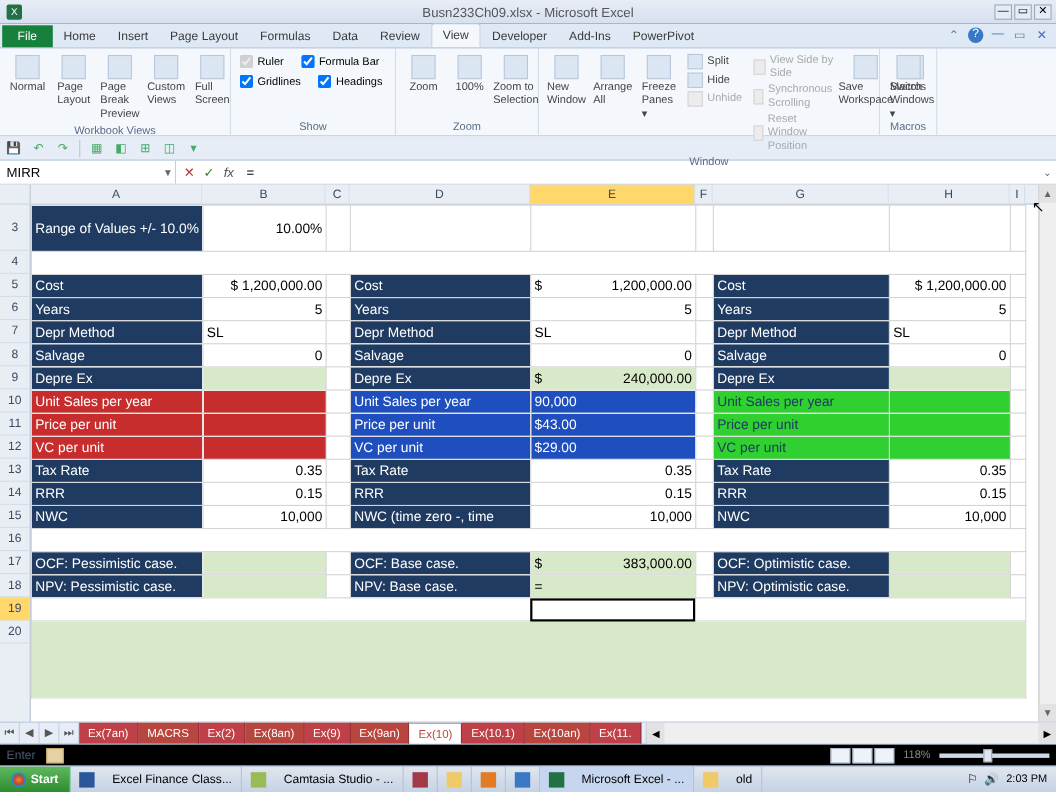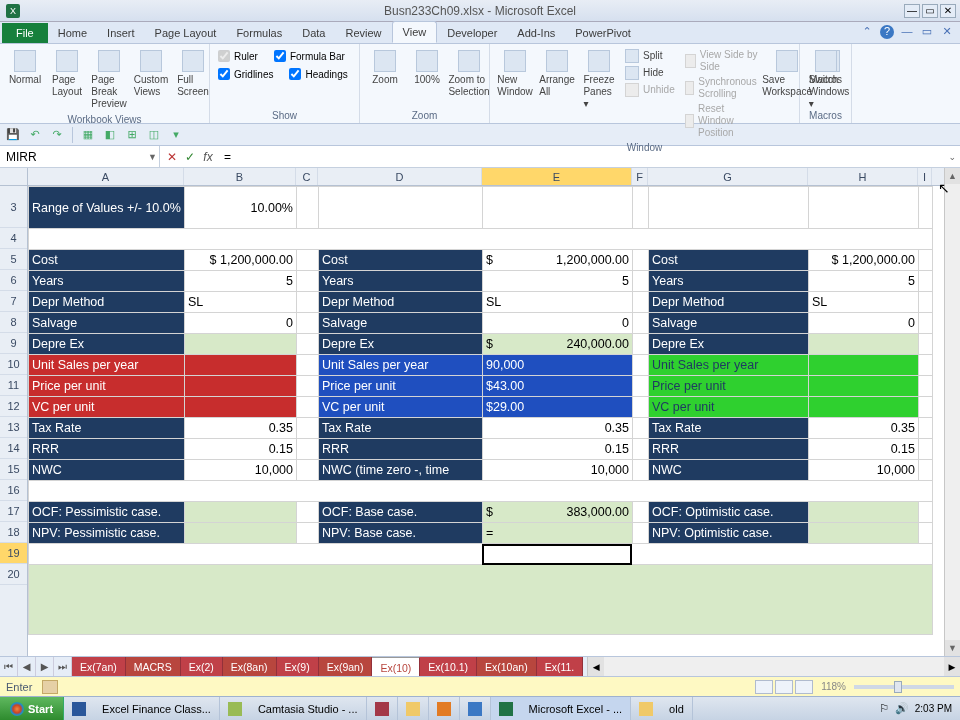--- a/index.html
+++ b/index.html
@@ -80,21 +80,21 @@
   .navbtns { display:flex; }
   .navbtns span { width:18px; text-align:center; font-size:10px; line-height:20px; color:#555; border-right:1px solid #ccd; cursor:pointer; }
   .stab { padding: 2px 8px; font-size: 10.5px; color: #fff; background: #c04048; border-right: 1px solid #93303a; line-height: 16px; cursor:pointer; }
   .stab.alt { background:#b8463e; }
   .stab.active { background: #fff; color: #b8463e; border-top:1px solid #999; }
   .hscroll { flex:1; background:#efefef; border-left:1px solid #c7c7c7; margin-left:4px; position:relative; }
   .hscroll .lft,.hscroll .rgt { position:absolute; width:16px; height:100%; text-align:center; font-size:9px; line-height:20px; background:#e2e2e2; }
   .hscroll .lft{left:0;} .hscroll .rgt{right:0;}
 
   
-  .statusbar { height: 20px; background: #fef9c3; border-top: 1px solid #b8c6dc; display: flex; align-items: center; font-size: 11px; color: #4a5a73; padding: 0 6px; }
+  .statusbar { height: 20px; background: #000000; border-top: 1px solid #b8c6dc; display: flex; align-items: center; font-size: 11px; color: #4a5a73; padding: 0 6px; }
   .statusbar .rec { width: 16px; height:14px; background:#e6d0a6; margin-left:10px; border:1px solid #c4a866; }
   .statusbar .viewbtns { margin-left:auto; display:flex; gap:2px; }
   .statusbar .vb { width:18px; height:14px; border:1px solid #b0bbce; background:#eef3fa; }
   .statusbar .zoom { margin-left:8px; color:#888; font-size:10px; }
   .statusbar .slider { width:100px; height:4px; background:#cfd8e6; margin-left:8px; position:relative; }
   .statusbar .slider .th { position:absolute; left:40px; top:-4px; width:8px; height:12px; background:#e0e6ef; border:1px solid #9ab; }
 
   
   .taskbar { height: 24px; background: linear-gradient(#dfe6ef,#c6d3e4); border-top:1px solid #9fb2cf; display:flex; align-items:center; font-size:11px; }
   .startbtn { height:100%; padding:0 10px; background:linear-gradient(#5fb85f,#2e8b2e); color:#fff; display:flex; align-items:center; gap:4px; font-weight:bold; border-right:1px solid #3a6; cursor:pointer; }

